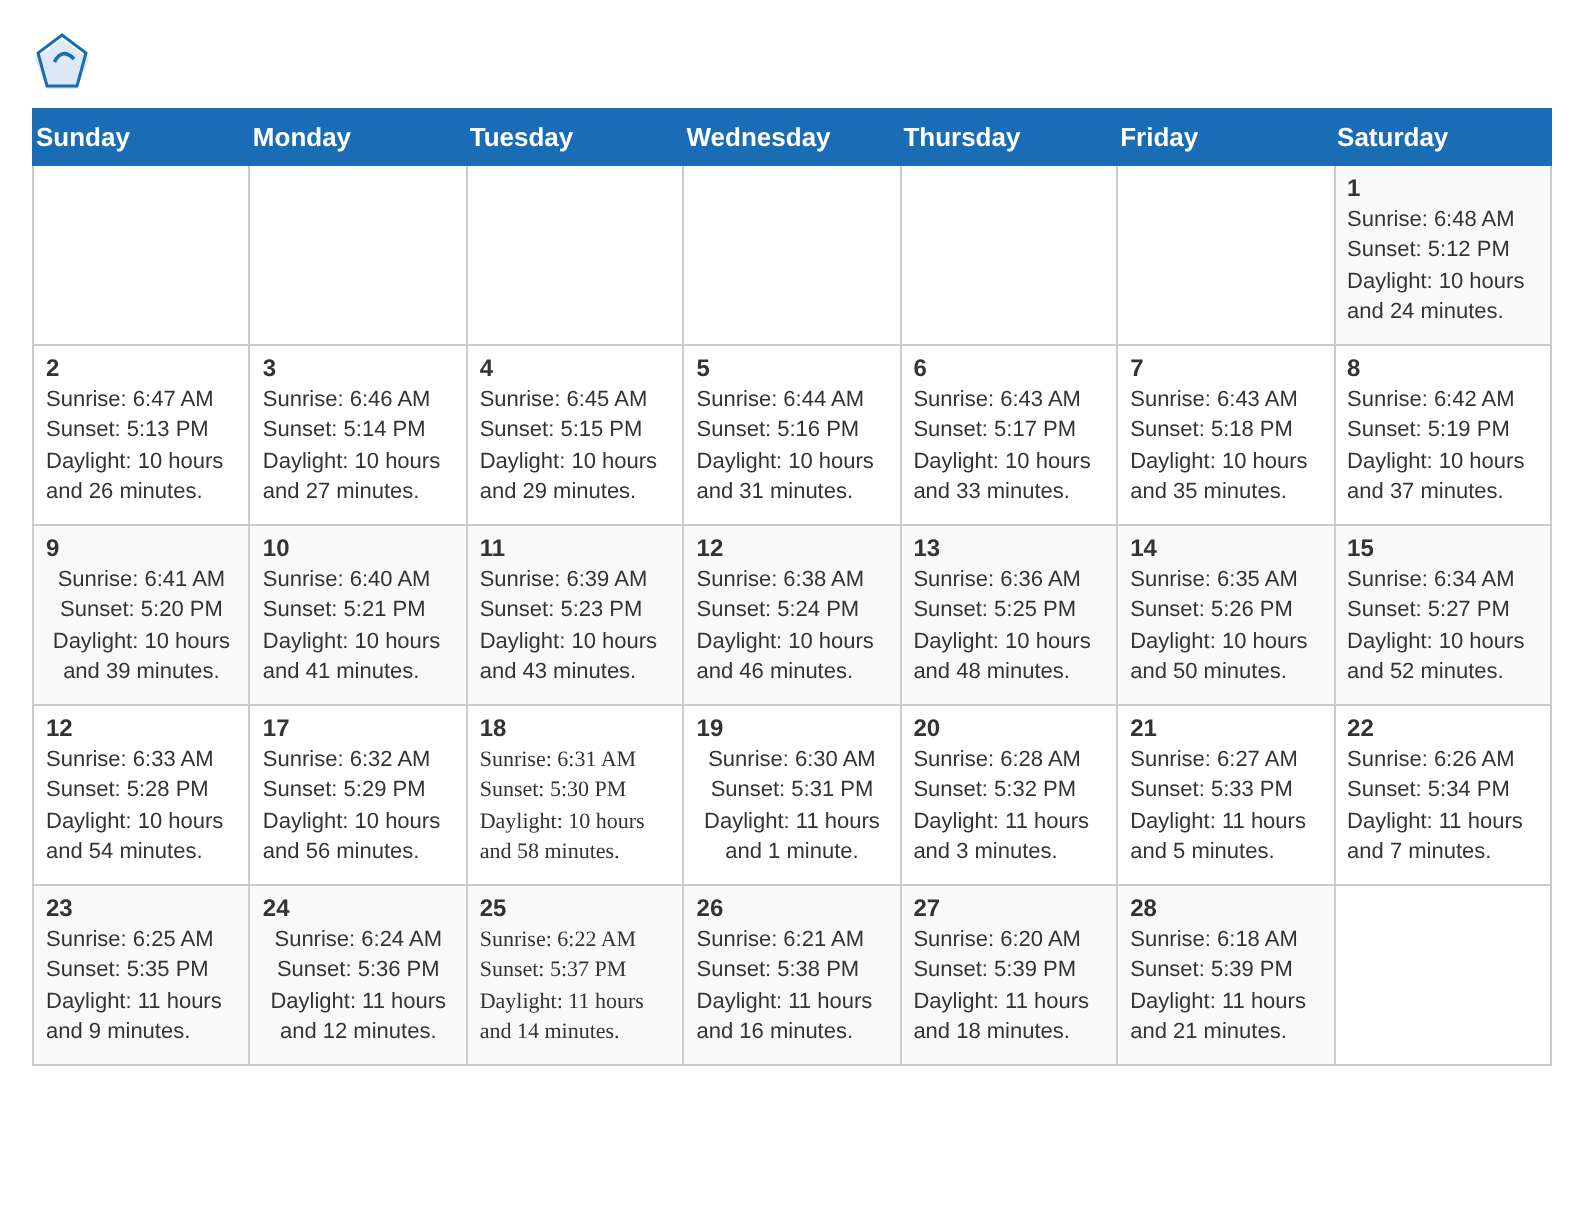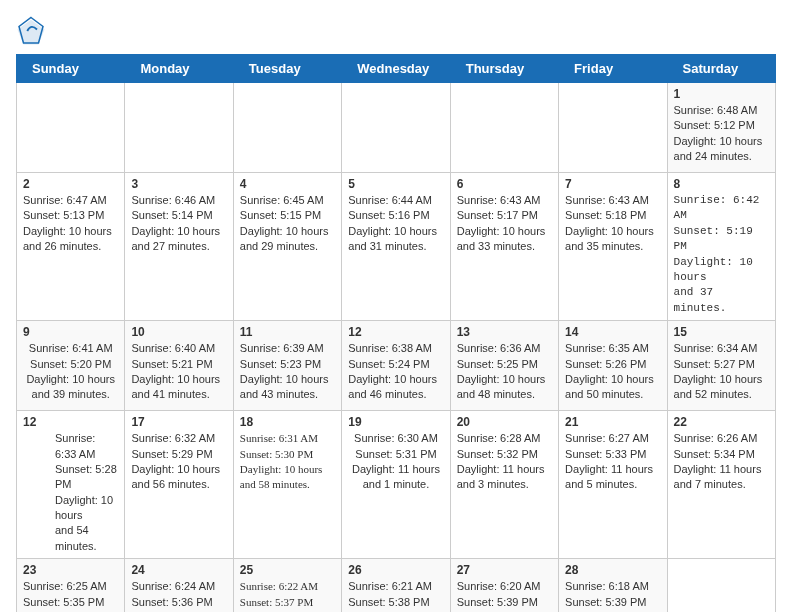--- a/index.html
+++ b/index.html
@@ -54,21 +54,21 @@
     }
     .calendar-table {
       width: 100%;
       border-collapse: collapse;
       border: 1px solid #ccc;
     }
     .calendar-table th {
       background-color: #1a6db5;
       color: #fff;
       text-align: left;
-      padding: 6px 15px;
+      padding: 6px 1px;
       font-size: 13px;
       border: 1px solid #1a6db5;
     }
     .calendar-table td {
       vertical-align: top;
       border: 1px solid #ccc;
       padding: 4px 6px;
       width: calc(100% / 7);
       height: 90px;
       background: #fff;
@@ -182,21 +182,21 @@
         </td>
         <td>
           <span class="day-number">7</span>
           <div class="day-info" style="white-space: pre-line;">Sunrise: 6:43 AM
 Sunset: 5:18 PM
 Daylight: 10 hours
 and 35 minutes.</div>
         </td>
         <td>
           <span class="day-number">8</span>
-          <div class="day-info" style="white-space: pre-line; font-family: Liberation Mono, monospace;">Sunrise: 6:42 AM
+          <div class="day-info" style="white-space: pre-line;">Sunrise: 6:42 AM
 Sunset: 5:19 PM
 Daylight: 10 hours
 and 37 minutes.</div>
         </td>
       </tr>
       <tr>
         <td>
           <span class="day-number">9</span>
           <div class="day-info" style="white-space: pre-line; text-align: center;">Sunrise: 6:41 AM
 Sunset: 5:20 PM
@@ -242,21 +242,21 @@
           <span class="day-number">15</span>
           <div class="day-info" style="white-space: pre-line;">Sunrise: 6:34 AM
 Sunset: 5:27 PM
 Daylight: 10 hours
 and 52 minutes.</div>
         </td>
       </tr>
       <tr>
         <td>
           <span class="day-number">12</span>
-          <div class="day-info" style="white-space: pre-line; margin-left: 32px;">Sunrise: 6:33 AM
+          <div class="day-info" style="white-space: pre-line;">Sunrise: 6:33 AM
 Sunset: 5:28 PM
 Daylight: 10 hours
 and 54 minutes.</div>
         </td>
         <td>
           <span class="day-number">17</span>
           <div class="day-info" style="white-space: pre-line;">Sunrise: 6:32 AM
 Sunset: 5:29 PM
 Daylight: 10 hours
 and 56 minutes.</div>
@@ -300,21 +300,21 @@
       <tr>
         <td>
           <span class="day-number">23</span>
           <div class="day-info" style="white-space: pre-line;">Sunrise: 6:25 AM
 Sunset: 5:35 PM
 Daylight: 11 hours
 and 9 minutes.</div>
         </td>
         <td>
           <span class="day-number">24</span>
-          <div class="day-info" style="white-space: pre-line;">Sunrise: 6:24 AM
+          <div class="day-info" style="white-space: pre-line; text-align: center;">Sunrise: 6:24 AM
 Sunset: 5:36 PM
 Daylight: 11 hours
 and 12 minutes.</div>
         </td>
         <td>
           <span class="day-number">25</span>
           <div class="day-info" style="white-space: pre-line; font-family: Liberation Serif, serif;">Sunrise: 6:22 AM
 Sunset: 5:37 PM
 Daylight: 11 hours
 and 14 minutes.</div>

